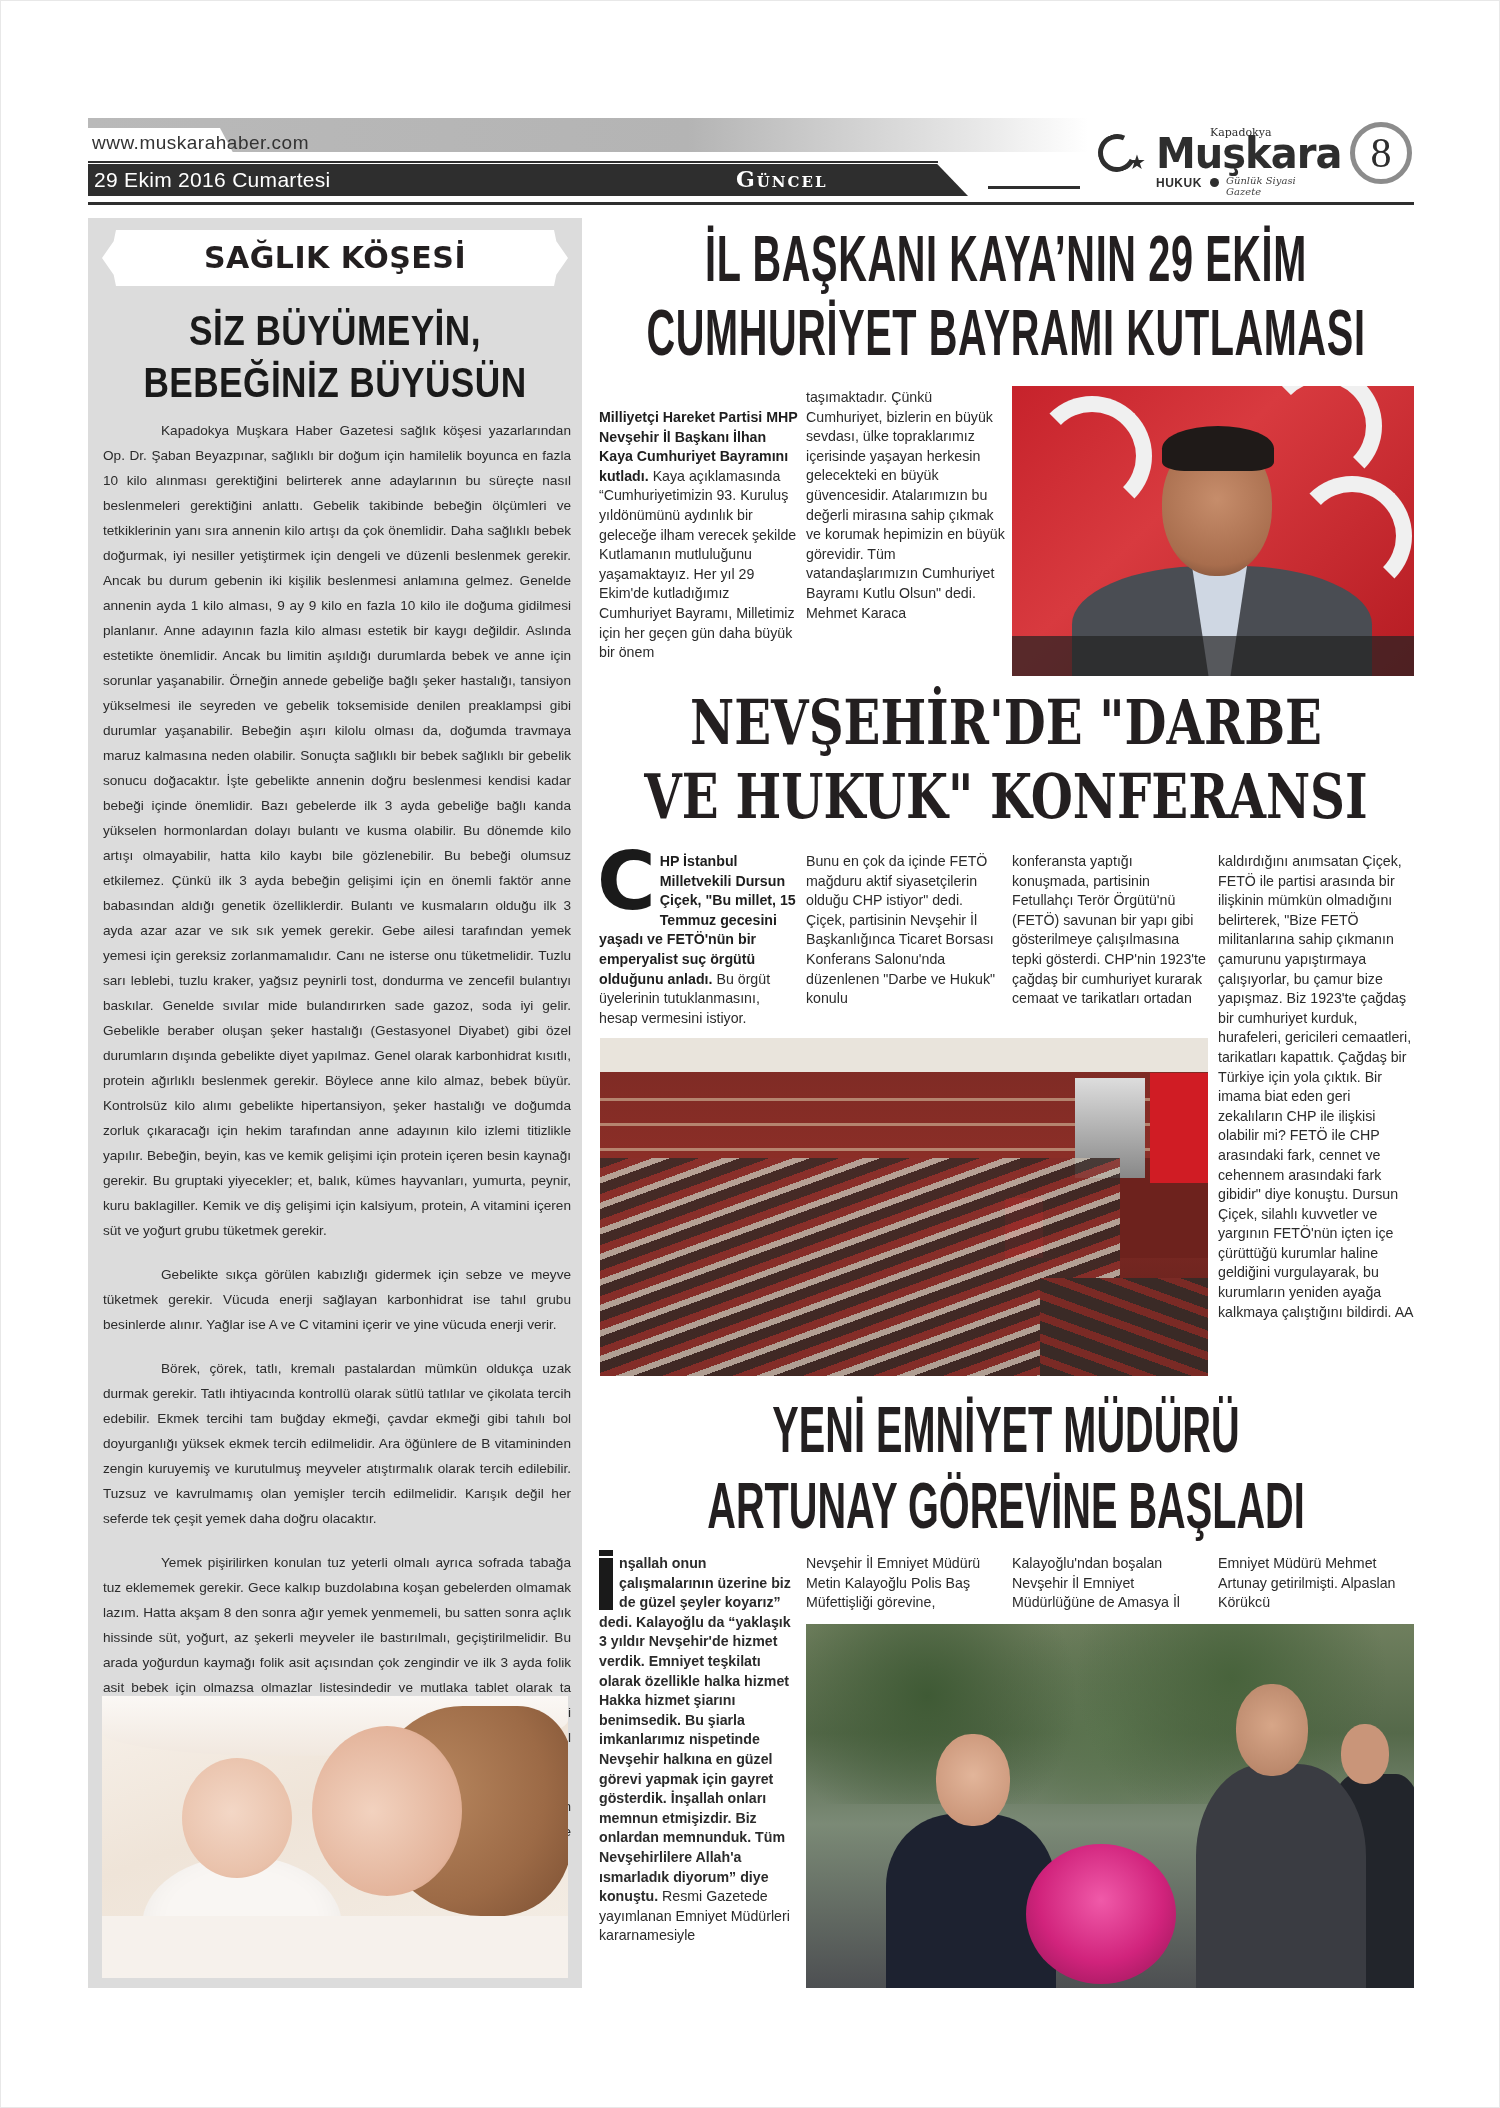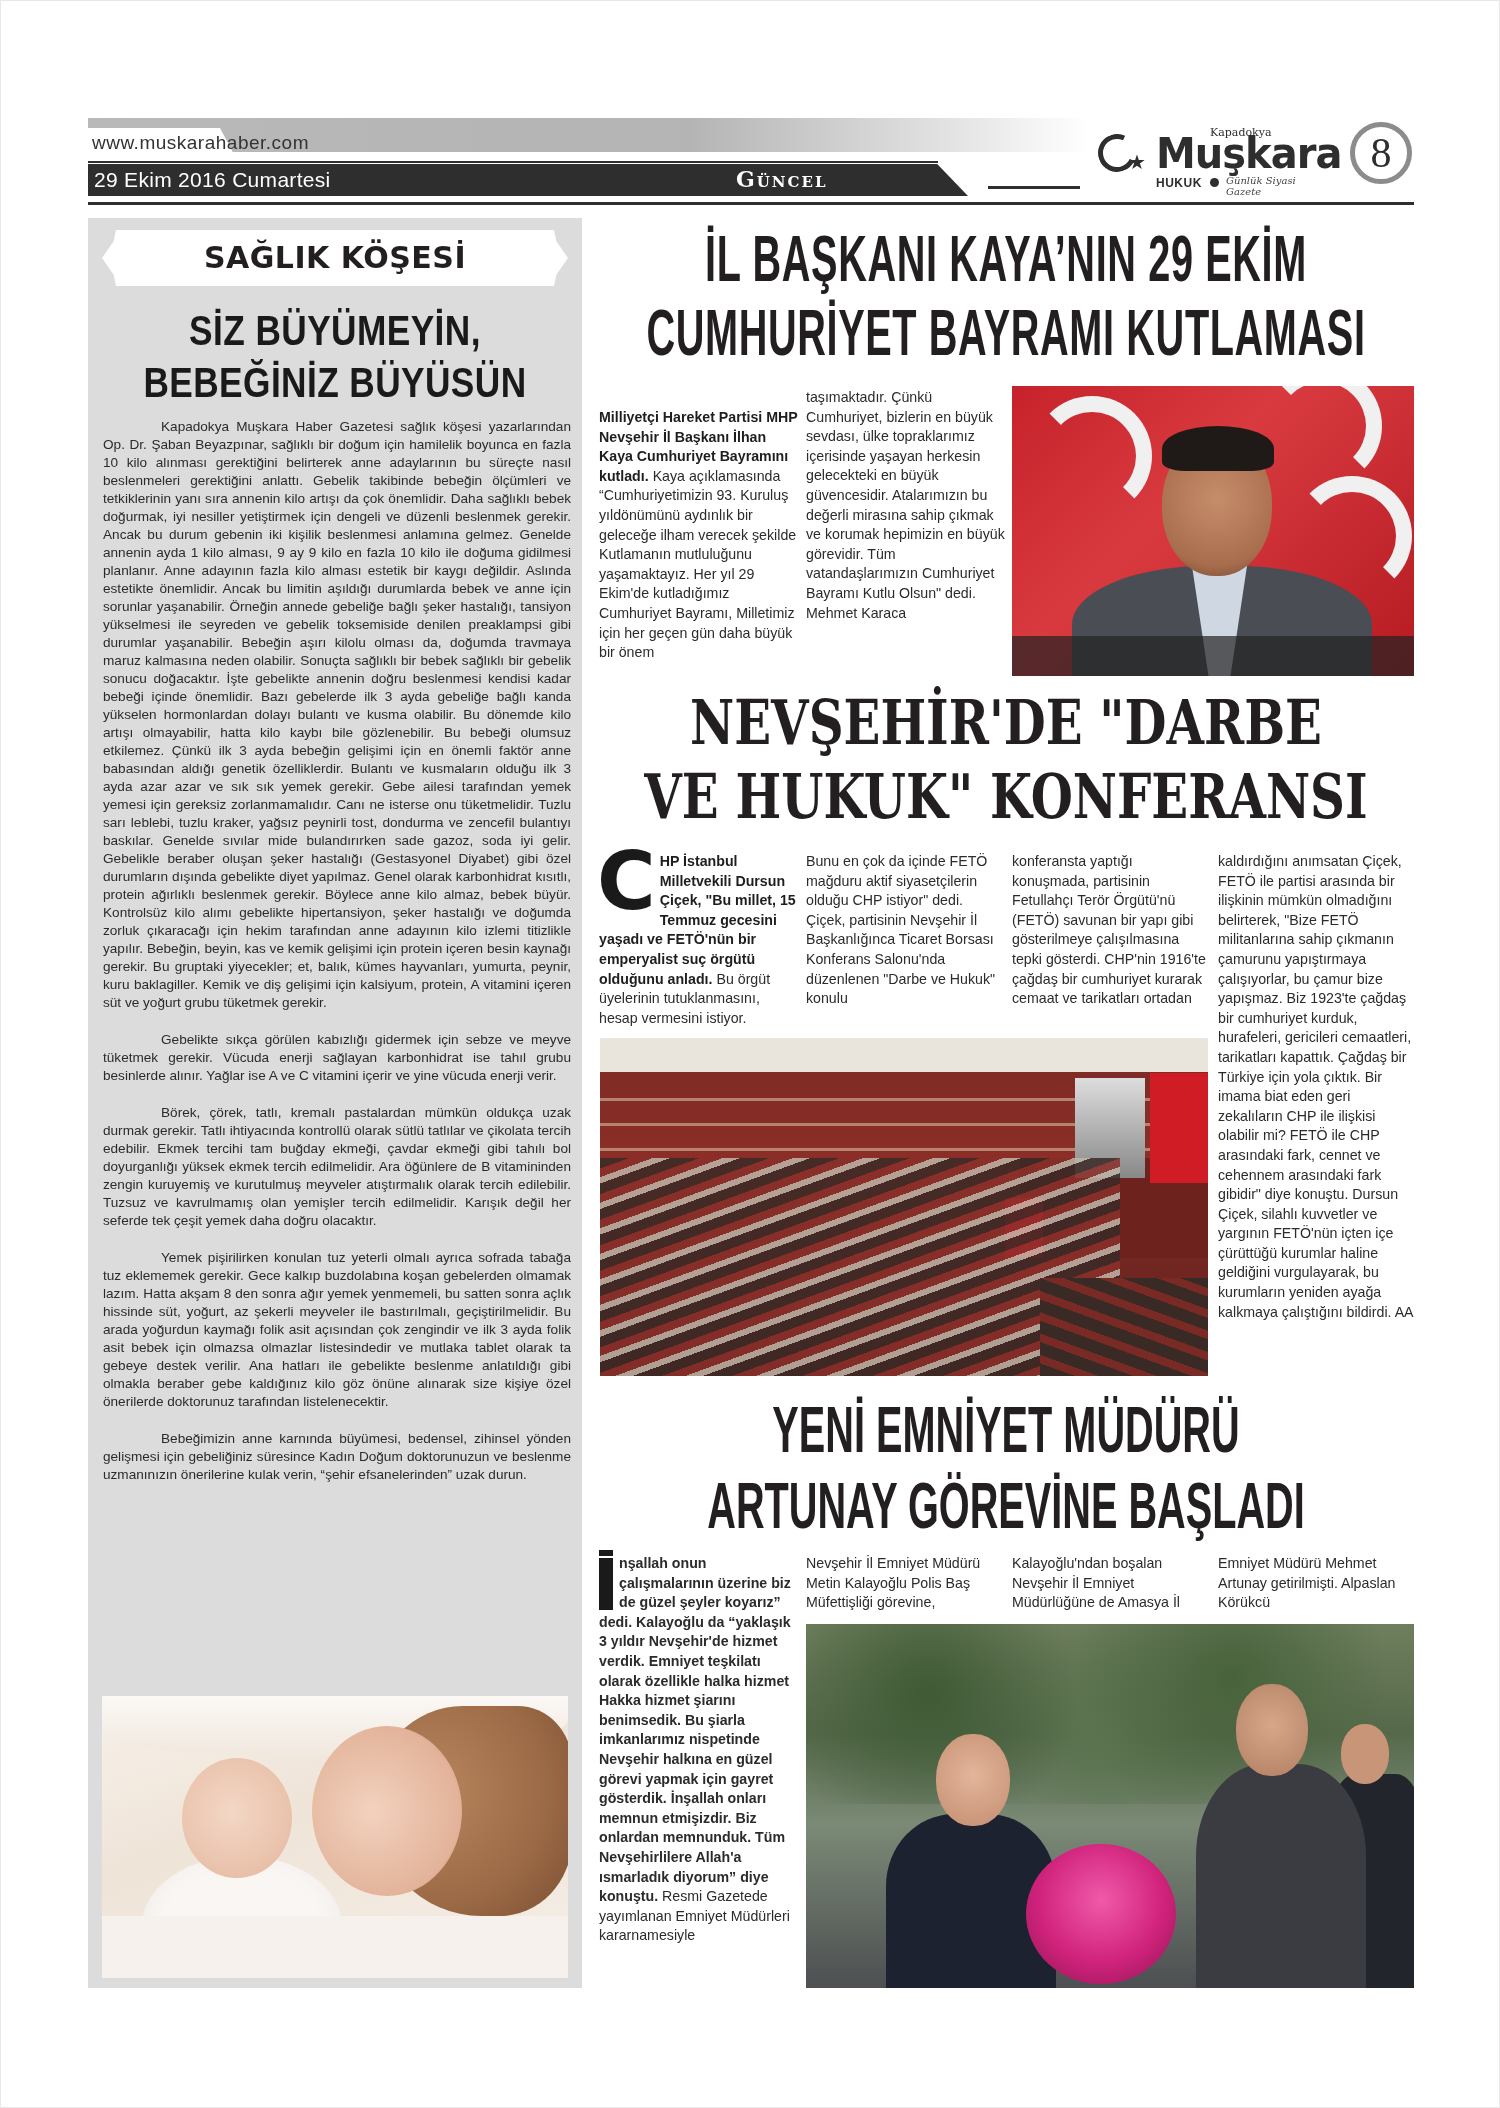--- a/index.html
+++ b/index.html
@@ -39,21 +39,21 @@
   
   .health { position: absolute; left: 88px; top: 218px; width: 494px; height: 1770px; background: #dcdcdc; padding-left: 36px; }
   .hk-banner { position: absolute; left: 14px; top: 12px; width: 466px; height: 56px; background: #fff;
     clip-path: polygon(3% 0, 97% 0, 97.5% 20%, 100% 50%, 97.5% 80%, 97% 100%, 3% 100%, 2.5% 80%, 0 50%, 2.5% 20%); }
   .hk-title { position: absolute; left: 0; top: 10px; width: 100%; text-align: center; font-family: "DejaVu Sans", sans-serif;
     font-weight: bold; font-size: 30px; color: #231f20; letter-spacing: 0.5px; }
   .hk-headline { position: absolute; left: 0; top: 86px; width: 100%; text-align: center; font-family: "Liberation Sans", sans-serif;
     font-weight: bold; font-size: 43px; line-height: 52px; color: #1a1a1a; transform: scaleX(0.82); transform-origin: center;
     letter-spacing: 0.5px; }
   .hk-body { position: absolute; left: 15px; top: 200px; width: 468px; font-family: "Liberation Sans", sans-serif; font-size: 13.6px;
-    line-height: 18px; color: #2b2b2b; text-align: justify; }
+    line-height: 25px; color: #2b2b2b; text-align: justify; }
   .hk-body p { text-indent: 58px; margin-bottom: 19px; hyphens: none; }
   .hk-photo { position: absolute; left: 14px; top: 1478px; width: 466px; height: 282px; overflow: hidden;
     background: linear-gradient(160deg, #f7f1ea 0%, #efe4d8 40%, #f4eee6 100%); }
   .baby-head { position: absolute; left: 80px; top: 62px; width: 110px; height: 120px; border-radius: 50%;
     background: radial-gradient(circle at 45% 45%, #f3d7c6 0%, #e9c1aa 70%, #d9a88d 100%); }
   .baby-body { position: absolute; left: 40px; top: 160px; width: 200px; height: 140px; border-radius: 50% 50% 10% 10%;
     background: #f9f6f3; box-shadow: inset 0 -10px 30px rgba(0,0,0,0.06); }
   .mother-head { position: absolute; left: 210px; top: 30px; width: 150px; height: 170px; border-radius: 50%;
     background: radial-gradient(circle at 40% 50%, #f2d2bf 0%, #e3b39a 70%, #c48c6b 100%); }
   .mother-hair { position: absolute; left: 270px; top: 10px; width: 200px; height: 210px; border-radius: 50% 30% 40% 60%;
@@ -197,21 +197,21 @@
 </div>
 
 <div class="h1 hd2">
   <div>NEVŞEHİR'DE "DARBE</div>
   <div>VE HUKUK" KONFERANSI</div>
 </div>
 <div class="col a2c1">
   <span class="dropcap">C</span><b>HP İstanbul Milletvekili Dursun Çiçek, "Bu millet, 15 Temmuz gecesini yaşadı ve FETÖ'nün bir emperyalist suç örgütü olduğunu anladı.</b><span> Bu örgüt üyelerinin tutuklanmasını, hesap vermesini istiyor.</span>
 </div>
 <div class="col a2c2">Bunu en çok da içinde FETÖ mağduru aktif siyasetçilerin olduğu CHP istiyor" dedi. Çiçek, partisinin Nevşehir İl Başkanlığınca Ticaret Borsası Konferans Salonu'nda düzenlenen "Darbe ve Hukuk" konulu</div>
-<div class="col a2c3">konferansta yaptığı konuşmada, partisinin Fetullahçı Terör Örgütü'nü (FETÖ) savunan bir yapı gibi gösterilmeye çalışılmasına tepki gösterdi. CHP'nin 1916'te çağdaş bir cumhuriyet kurarak cemaat ve tarikatları ortadan</div>
+<div class="col a2c3">konferansta yaptığı konuşmada, partisinin Fetullahçı Terör Örgütü'nü (FETÖ) savunan bir yapı gibi gösterilmeye çalışılmasına tepki gösterdi. CHP'nin 1923'te çağdaş bir cumhuriyet kurarak cemaat ve tarikatları ortadan</div>
 <div class="col a2c4" style="top:852px;">kaldırdığını anımsatan Çiçek, FETÖ ile partisi arasında bir ilişkinin mümkün olmadığını belirterek, "Bize FETÖ militanlarına sahip çıkmanın çamurunu yapıştırmaya çalışıyorlar, bu çamur bize yapışmaz. Biz 1923'te çağdaş bir cumhuriyet kurduk, hurafeleri, gericileri cemaatleri, tarikatları kapattık. Çağdaş bir Türkiye için yola çıktık. Bir imama biat eden geri zekalıların CHP ile ilişkisi olabilir mi? FETÖ ile CHP arasındaki fark, cennet ve cehennem arasındaki fark gibidir" diye konuştu. Dursun Çiçek, silahlı kuvvetler ve yargının FETÖ'nün içten içe çürüttüğü kurumlar haline geldiğini vurgulayarak, bu kurumların yeniden ayağa kalkmaya çalıştığını bildirdi. AA</div>
 <div class="photo-conf">
   <div class="conf-ceiling"></div>
   <div class="conf-stripe" style="top:60px"></div>
   <div class="conf-stripe" style="top:85px"></div>
   <div class="conf-stripe" style="top:110px"></div>
   <div class="conf-stage"></div>
   <div class="conf-portrait"></div>
   <div class="conf-flag"></div>
   <div class="conf-podium"></div>

